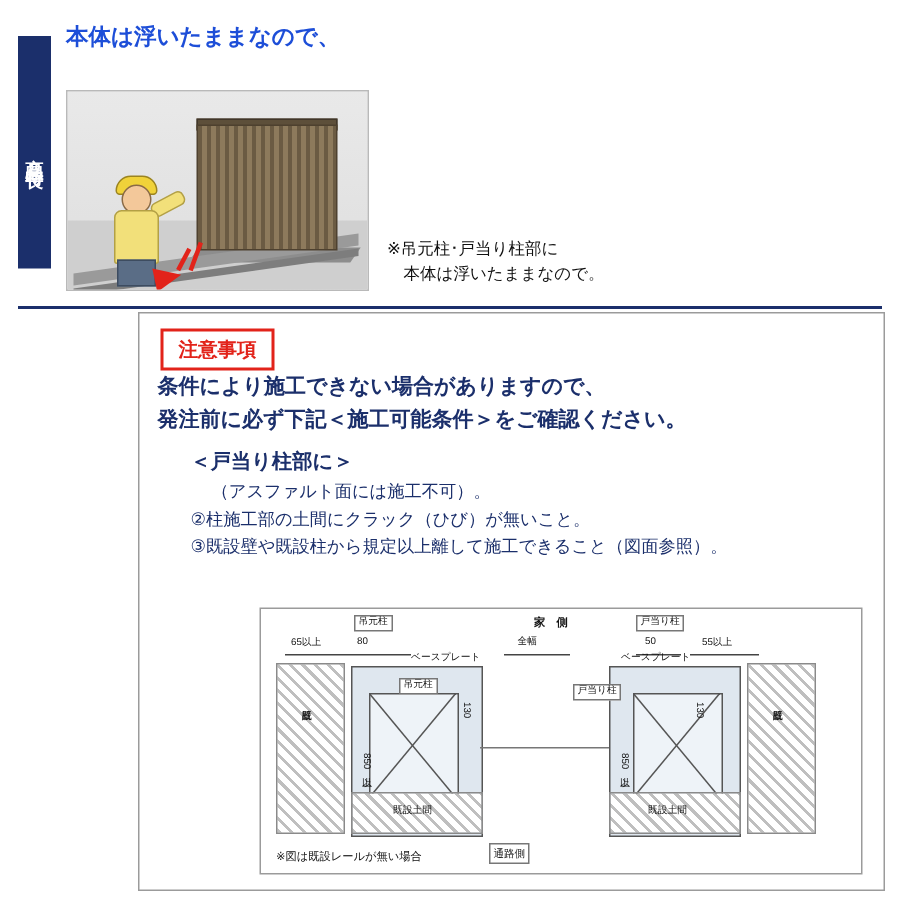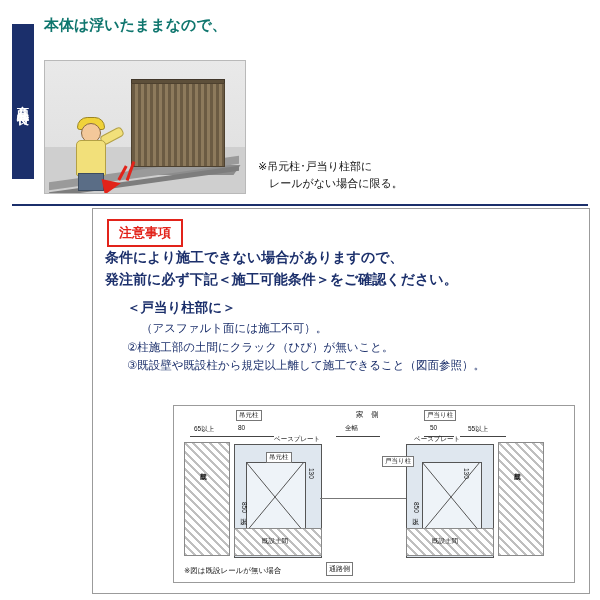--- a/index.html
+++ b/index.html
@@ -20,21 +20,21 @@
     background:#1b2f6b;color:#fff;
     display:flex;align-items:center;justify-content:center;
   }
   #feature-tab .vtext{
     writing-mode:vertical-rl;
     font-size:12px;letter-spacing:3px;font-weight:bold;
     line-height:1;
   }
   #top-heading{
     position:absolute;left:32px;top:6px;width:420px;
-    font-size:15px;font-weight:bold;line-height:1.45;color:#0f766e;
+    font-size:15px;font-weight:bold;line-height:1.45;color:#1d4ed8;
   }
   #top-heading .sup{font-size:9px;vertical-align:super;}
   #photo-box{
     position:absolute;left:32px;top:52px;width:200px;height:132px;
     border:1px solid #b9b9b9;
     background:linear-gradient(#e9e9e9,#dedede);
     overflow:hidden;
   }
   
   .ground{
@@ -192,21 +192,21 @@
     <div class="person-hat"></div>
     <div class="person-head"></div>
     <div class="person-body"></div>
     <div class="person-leg"></div>
     <div class="red-arrow"></div>
     <div class="red-mark"></div>
     <div class="red-mark2"></div>
   </div>
 
   <div id="photo-note" style="white-space:pre-line;">※吊元柱･戸当り柱部に
-　レールがない場合に限る。</div>
+　本体は浮いたままなので。</div>
 
   <div id="top-divider"></div>
 </div>
 
 <div id="notice-section">
 
   <div id="notice-title">注意事項</div>
 
   <div id="notice-lead">
     <div>条件により施工できない場合がありますので、</div>
@@ -218,21 +218,21 @@
   <div id="cond-list">
     <div class="indent">（アスファルト面には施工不可）。</div>
     <div>②柱施工部の土間にクラック（ひび）が無いこと。</div>
     <div>③既設壁や既設柱から規定以上離して施工できること（図面参照）。</div>
   </div>
 
 
   <div id="drawing">
 
     <div class="lblbox" style="left:62px;top:4px;">吊元柱</div>
-    <div class="lbl" style="left:182px;top:5px;font-size:7.5px;font-weight:normal;">家　側</div>
+    <div class="lbl" style="left:182px;top:5px;font-size:7.5px;font-weight:bold;">家　側</div>
     <div class="lblbox" style="left:250px;top:4px;">戸当り柱</div>
 
     <div class="lbl" style="left:20px;top:20px;">65以上</div>
     <div class="lbl" style="left:64px;top:19px;">80</div>
     <div class="lbl" style="left:171px;top:19px;">全幅</div>
     <div class="lbl" style="left:256px;top:19px;">50</div>
     <div class="lbl" style="left:294px;top:20px;">55以上</div>
 
     <div class="dimline" style="left:16px;top:30px;width:48px;"></div>
     <div class="dimline" style="left:64px;top:30px;width:36px;"></div>

